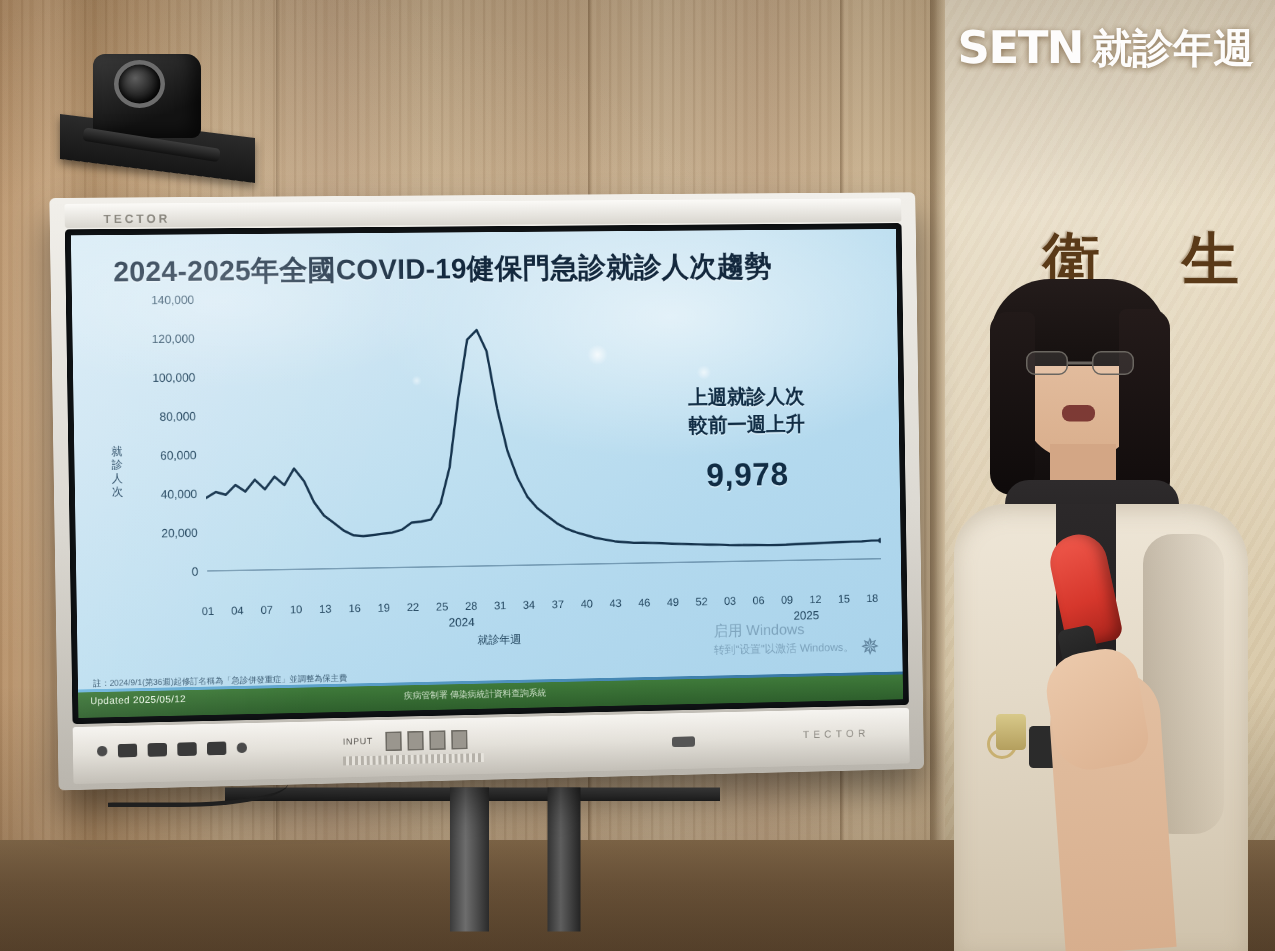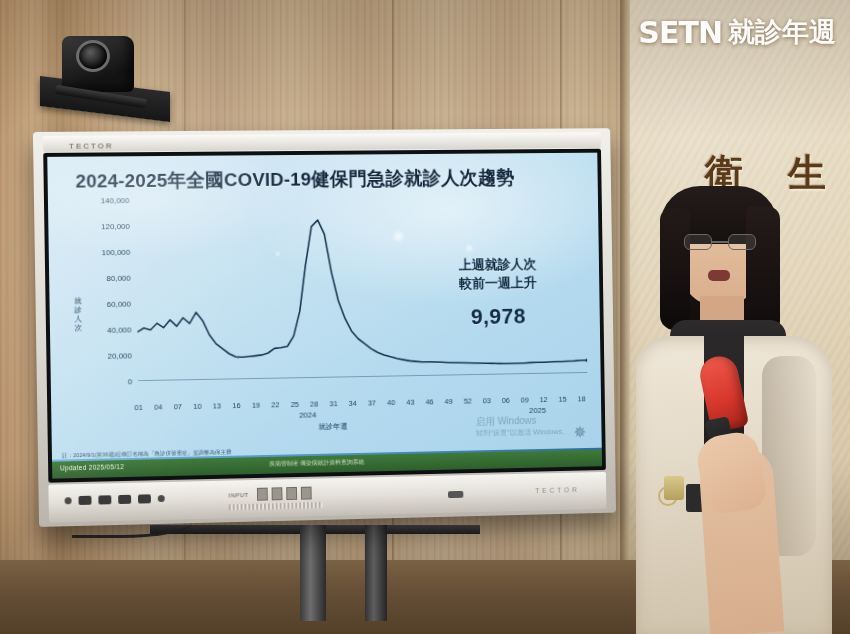--- a/index.html
+++ b/index.html
@@ -63,21 +63,21 @@
   }
 
   
   .wall-sign {
     position:absolute; right:8px; top:148px;
     color:#5a3a18; text-shadow:1px 2px 2px rgba(255,248,230,.55), -1px -1px 1px rgba(80,50,20,.30);
     font-family:"DejaVu Serif", serif;
     white-space:nowrap;
     filter: blur(0.35px);
   }
-  .wall-sign .cn { font-size:38px; letter-spacing:16px; font-weight:700; }
+  .wall-sign .cn { font-size:38px; letter-spacing:16px; font-weight:700;font-family:Liberation Mono, monospace; }
   .wall-sign .en { font-size:24px; letter-spacing:1px; font-weight:700; margin-top:6px; }
 
   
   .cam-bracket {
     position:absolute; left:40px; top:84px; width:130px; height:30px;
     background:linear-gradient(180deg,#2b2b2b,#161616);
     transform:skewY(7deg);
     box-shadow:0 3px 6px rgba(0,0,0,.45);
   }
   .cam-body{

